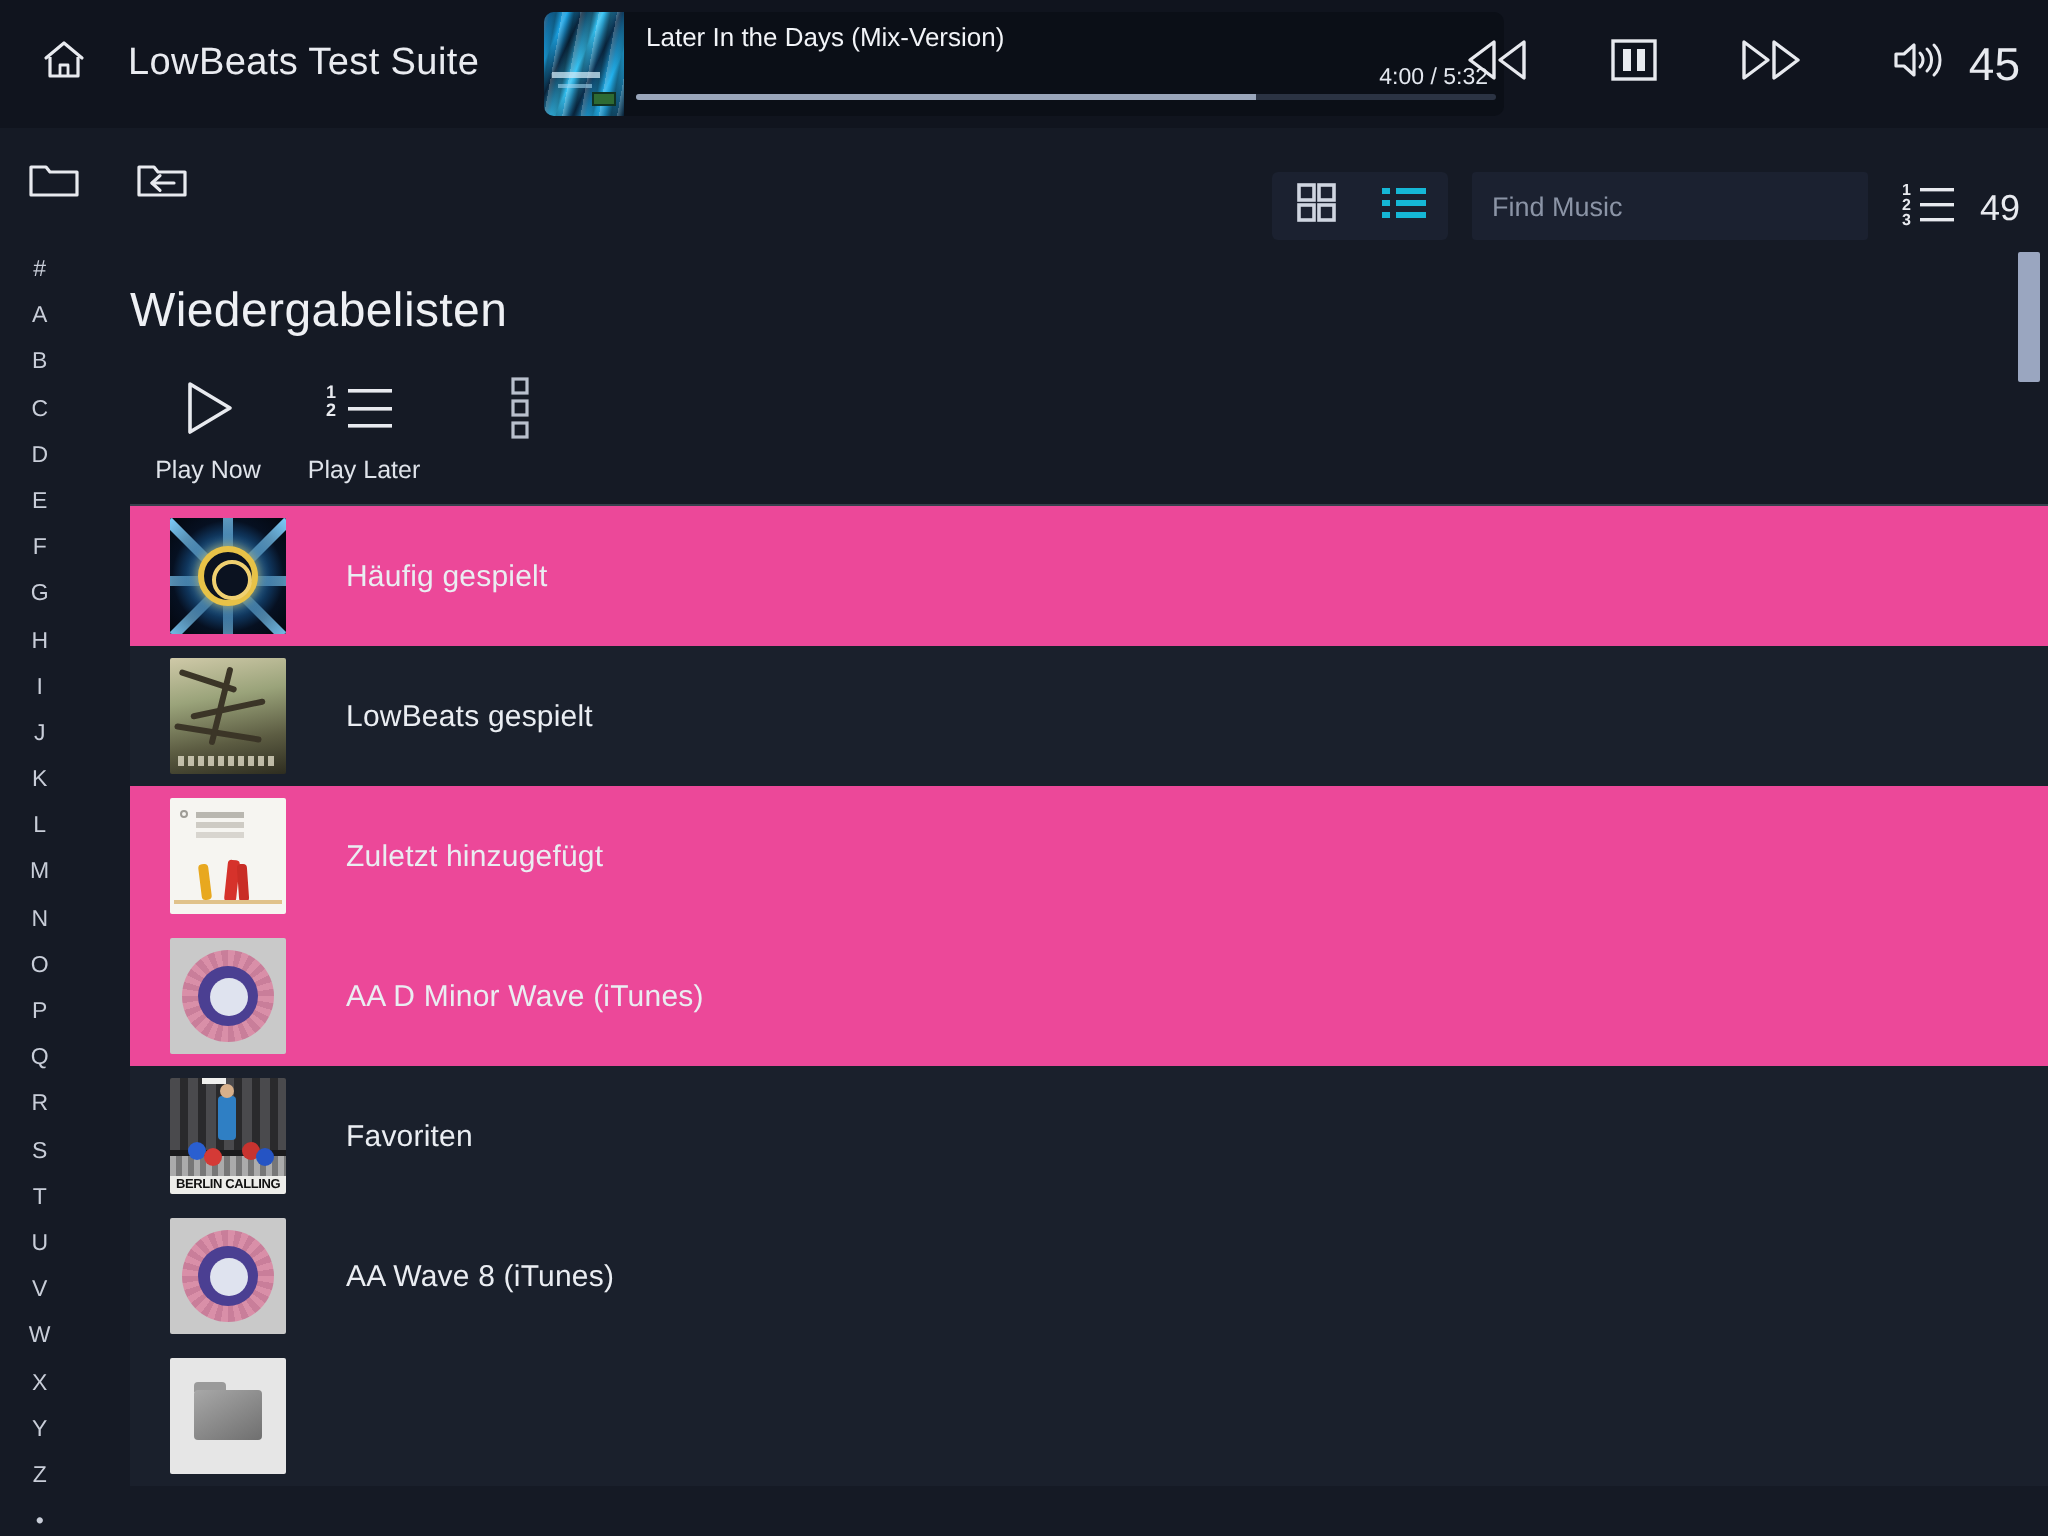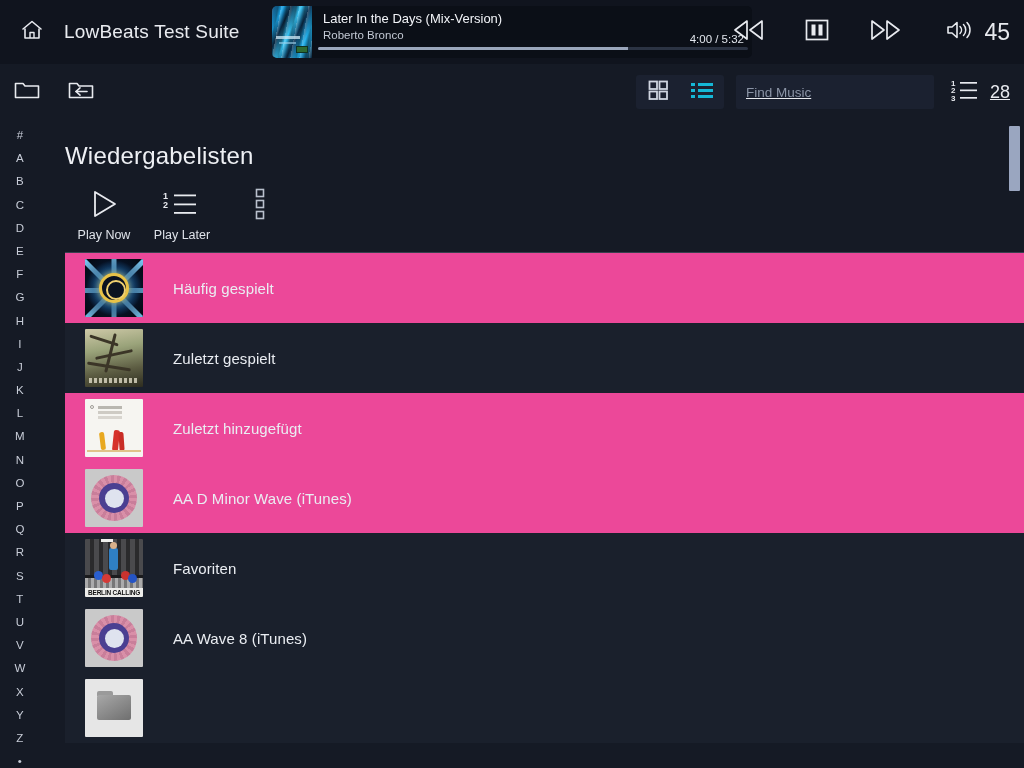--- a/index.html
+++ b/index.html
@@ -70,21 +70,21 @@
   .volnum { font-size: 23px; color: #e8eaef; }
 
   
   .toolbar {
     height: 56px; flex: 0 0 56px;
     background: #151a25;
     display: flex; align-items: center;
     position: relative;
   }
   .tool-icn { width: 54px; height: 56px; display: flex; align-items: center; justify-content: center; }
-  .tool-right { position: absolute; right: 0; top: 0; height: 56px; display: flex; align-items: center; text-decoration: underline; }
+  .tool-right { position: absolute; right: 0; top: 0; height: 56px; display: flex; align-items: flex-end; }
   .viewtoggle {
     height: 34px; background: #1b2130; border-radius: 3px;
     display: flex; align-items: center; margin-right: 12px;
   }
   .vt-btn { width: 44px; height: 34px; display: flex; align-items: center; justify-content: center; }
   .searchbox {
     width: 198px; height: 34px; background: #1b2130;
     border: none; border-radius: 2px;
     color: #e8eaef; font-size: 13.5px; font-family: "Liberation Sans", sans-serif;
     padding: 0 10px; outline: none;
@@ -228,21 +228,20 @@
     <div class="nowplaying">
       <div class="np-art">
         <div class="g1"></div>
           <div class="g2"></div>
         <div class="bar"></div>
           <div class="bar2"></div>
           <div class="chip"></div>
       </div>
       <div class="np-body">
         <div class="np-title">Later In the Days (Mix-Version)</div>
-        <div class="np-artist">Roberto Bronco</div>
         <div class="np-progress">
           <div class="fill" id="np-fill" style="width: 72%;"></div>
         </div>
         <div class="np-time">4:00 / 5:32</div>
       </div>
     </div>
 
     <div class="transport">
       <div class="tbtn">
         <span>
@@ -336,21 +335,21 @@
         <span>
           <svg width="30" height="26" viewBox="0 0 30 26" fill="none">
             <text x="1" y="8.5" font-size="8" font-family="Liberation Sans, sans-serif" font-weight="bold" fill="#e8eaef">1</text>
             <text x="1" y="16" font-size="8" font-family="Liberation Sans, sans-serif" font-weight="bold" fill="#e8eaef">2</text>
             <text x="1" y="23.5" font-size="8" font-family="Liberation Sans, sans-serif" font-weight="bold" fill="#e8eaef">3</text>
             <rect x="10" y="5" width="17" height="1.7" fill="#e8eaef"></rect>
             <rect x="10" y="12.5" width="17" height="1.7" fill="#e8eaef"></rect>
             <rect x="10" y="20" width="17" height="1.7" fill="#e8eaef"></rect>
           </svg>
         </span>
-        <span class="countnum">28</span>
+        <span class="countnum">49</span>
       </div>
     </div>
   </div>
 
   <div class="bodywrap">
 
     <div class="alpharail" id="alpharail">
         <div class="alpha">#</div>
         <div class="alpha">A</div>
         <div class="alpha">B</div>
@@ -440,21 +439,21 @@
             <div class="row-label">Häufig gespielt</div>
           </div>
           <div class="row alt">
             <div class="thumb art-tree">
               <div class="br" style="left:4px;top:10px;width:30px;height:3px;transform:rotate(18deg)"></div>
               <div class="br" style="left:10px;top:24px;width:38px;height:3px;transform:rotate(-12deg)"></div>
               <div class="br" style="left:2px;top:36px;width:44px;height:3px;transform:rotate(9deg)"></div>
               <div class="br" style="left:24px;top:4px;width:3px;height:40px;transform:rotate(14deg)"></div>
               <div class="cap"></div>
             </div>
-            <div class="row-label">Zuletzt gespielt</div>
+            <div class="row-label">LowBeats gespielt</div>
           </div>
           <div class="row">
             <div class="thumb art-white">
               <div class="dot"></div>
               <div class="txt"></div>
               <div class="f1"></div>
               <div class="f2"></div>
               <div class="f3"></div>
               <div class="ground"></div>
             </div>

